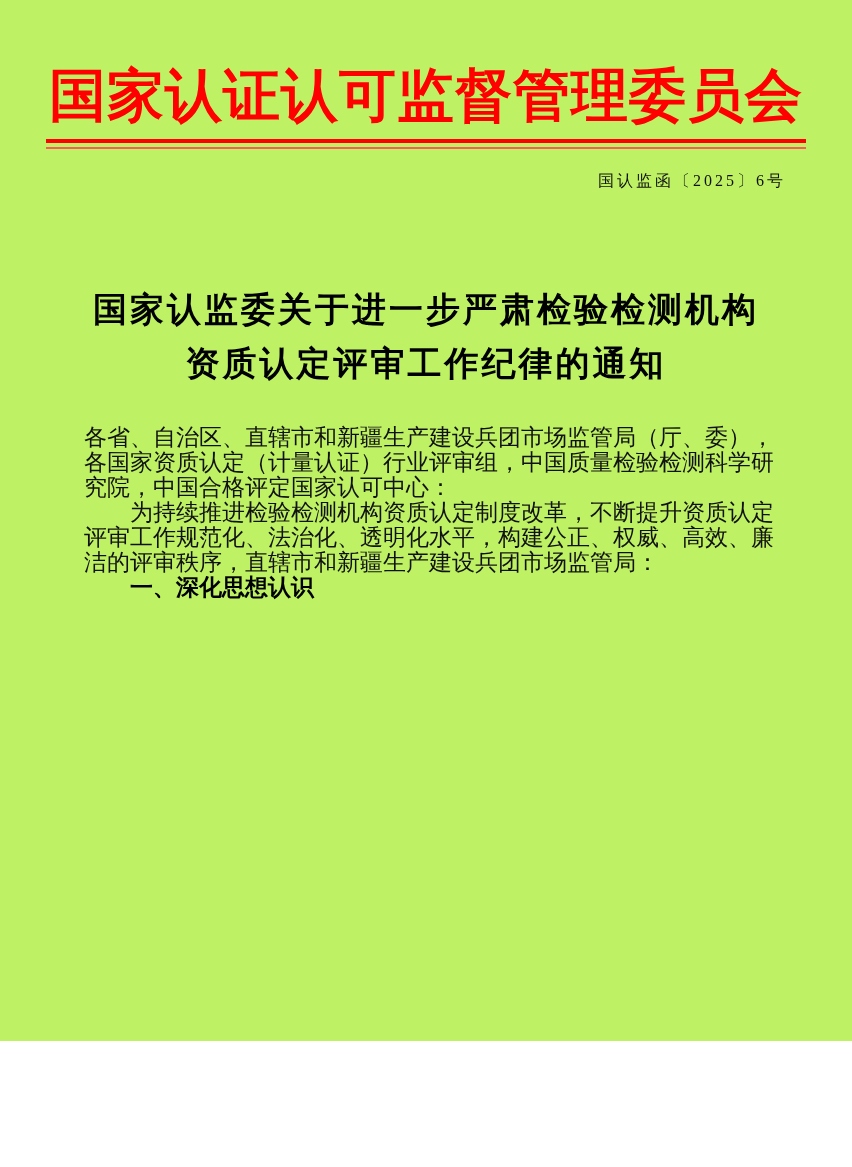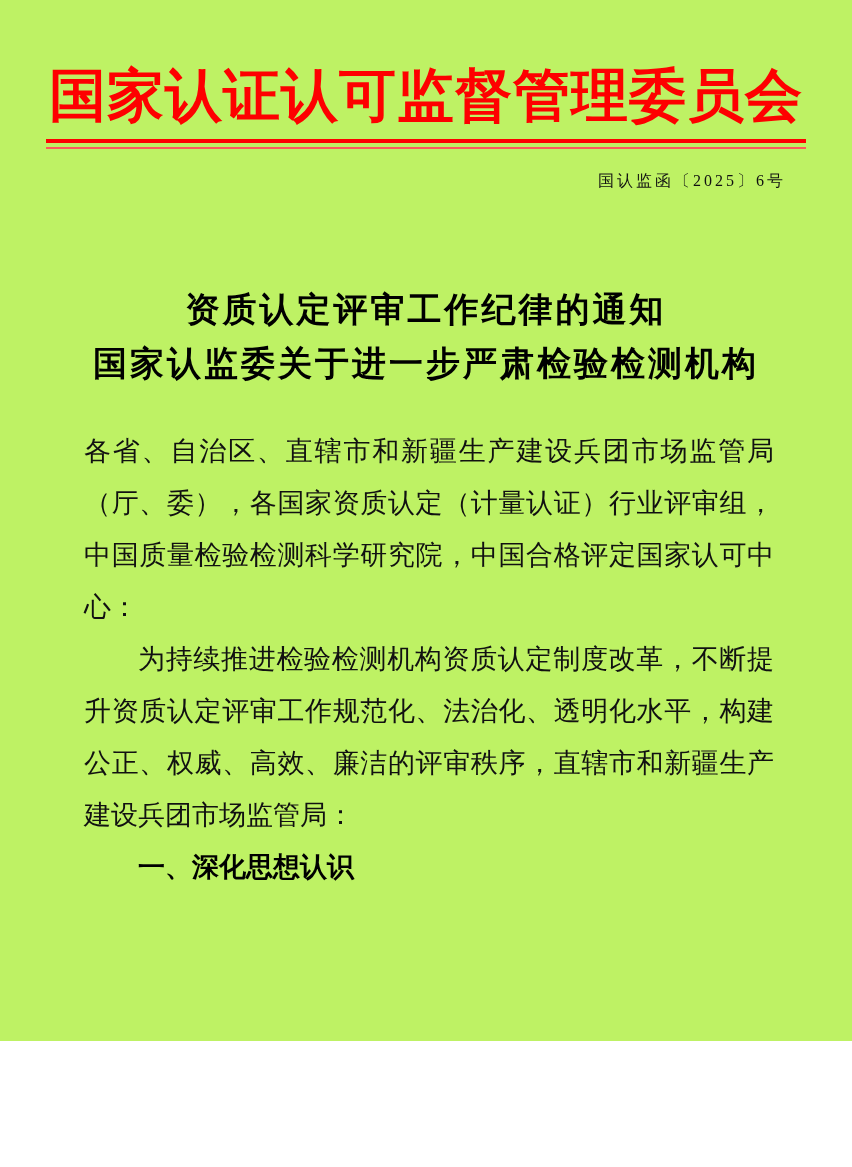--- a/index.html
+++ b/index.html
@@ -64,22 +64,22 @@
     line-height: 54px;
     letter-spacing: 3px;
     color: #000000;
   }
   
   .body-text {
     position: absolute;
     top: 425px;
     left: 84px;
     width: 690px;
-    font-size: 27px;
-    line-height: 52px;
+    font-size: 23px;
+    line-height: 25px;
     text-align: justify;
     color: #111111;
   }
   .body-text p { margin: 0; }
   .para { text-indent: 2em; }
   .salutation { text-indent: 0; }
   .heading {
     text-indent: 2em;
     font-weight: bold;
     font-family: Liberation Serif, serif;
@@ -94,22 +94,22 @@
   <div class="org-name">国家认证认可监督管理委员会</div>
 
   <div class="rule rule-top">
     <div class="thick"></div>
     <div class="thin"></div>
   </div>
 
   <div class="doc-number">国认监函〔2025〕6号</div>
 
   <div class="doc-title">
+    <div>国家认监委关于进一步严肃检验检测机构</div>
     <div>资质认定评审工作纪律的通知</div>
-    <div>国家认监委关于进一步严肃检验检测机构</div>
   </div>
 
   <div class="body-text">
     <p class="salutation">各省、自治区、直辖市和新疆生产建设兵团市场监管局（厅、委），各国家资质认定（计量认证）行业评审组，中国质量检验检测科学研究院，中国合格评定国家认可中心：</p>
     <p class="para">为持续推进检验检测机构资质认定制度改革，不断提升资质认定评审工作规范化、法治化、透明化水平，构建公正、权威、高效、廉洁的评审秩序，直辖市和新疆生产建设兵团市场监管局：</p>
     <p class="heading">一、深化思想认识</p>
   </div>
 
   <div class="rule rule-bottom">
     <div class="thin"></div>

